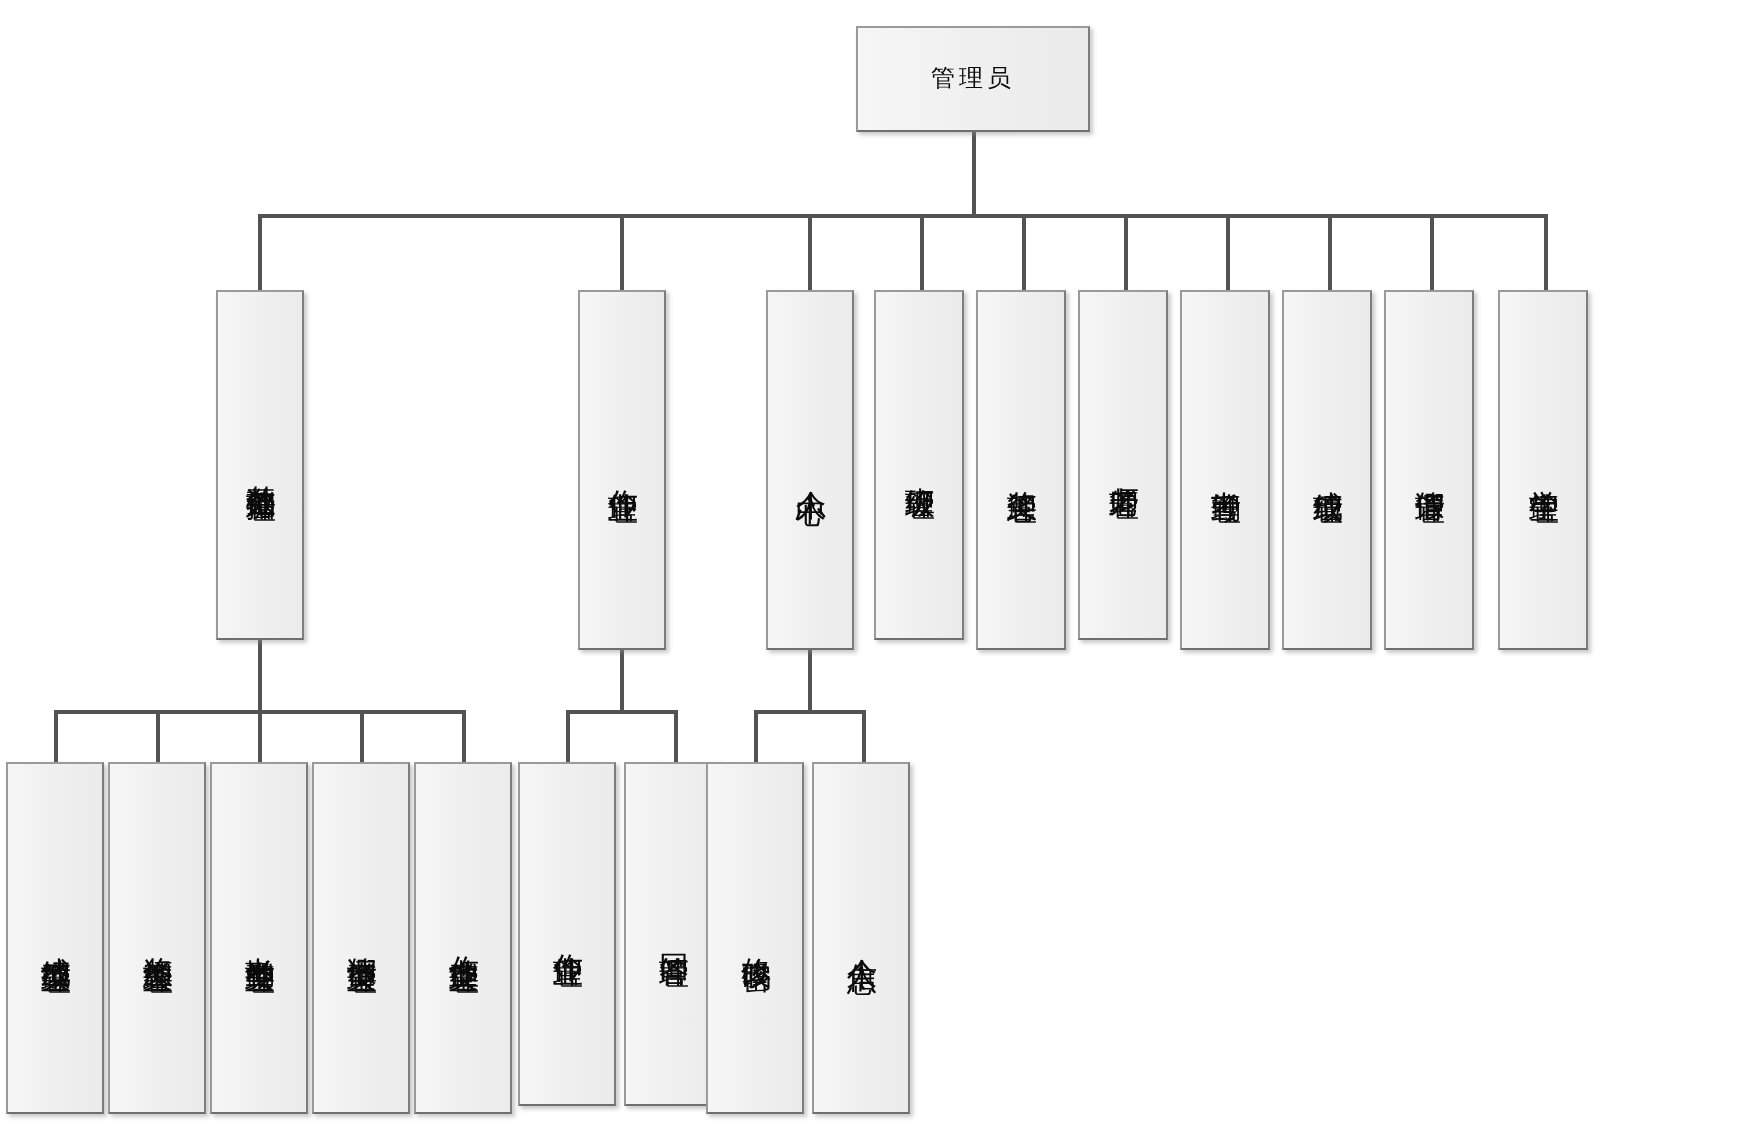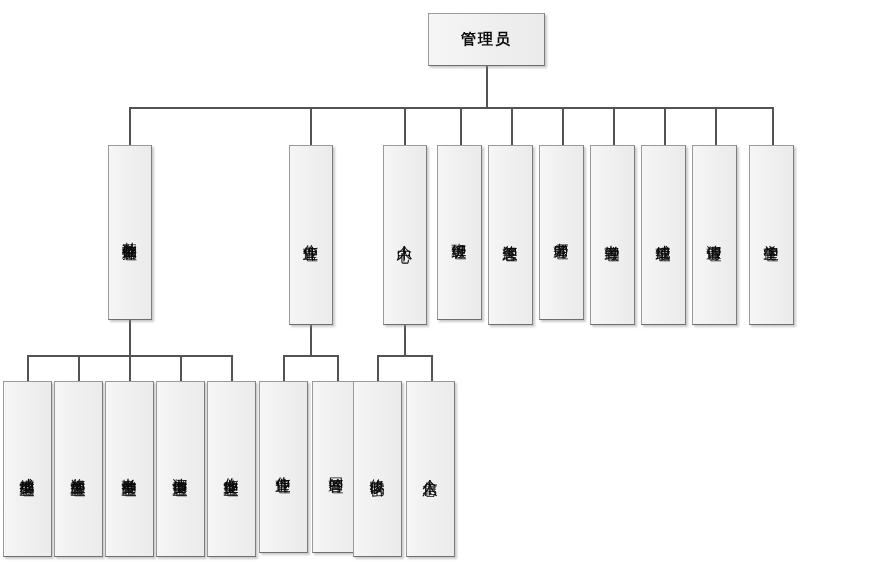--- a/index.html
+++ b/index.html
@@ -42,23 +42,22 @@
   }
   
   .node.vertical .label {
     writing-mode: vertical-rl;
     text-orientation: upright;
     -webkit-writing-mode: vertical-rl;
     line-height: 1.14;
     letter-spacing: 1px;
   }
   .node.root .label {
-    font-size: 15px;
+    font-size: 12px;
     letter-spacing: 2px;
-    font-weight: bold;
   }
   
   .line {
     position: absolute;
     background: #535353;
   }
   .line.h { height: 1.6px; }
   .line.v { width: 1.6px; }
 </style>
 </head>

